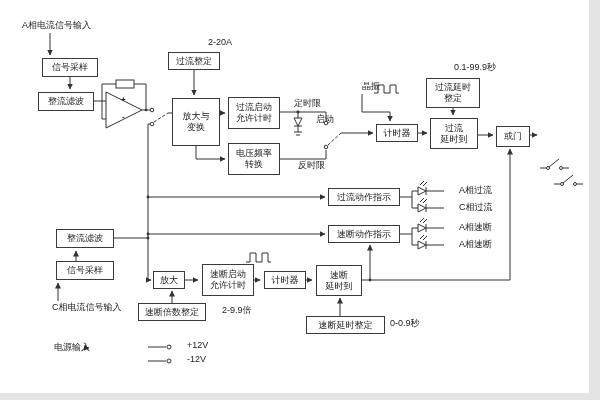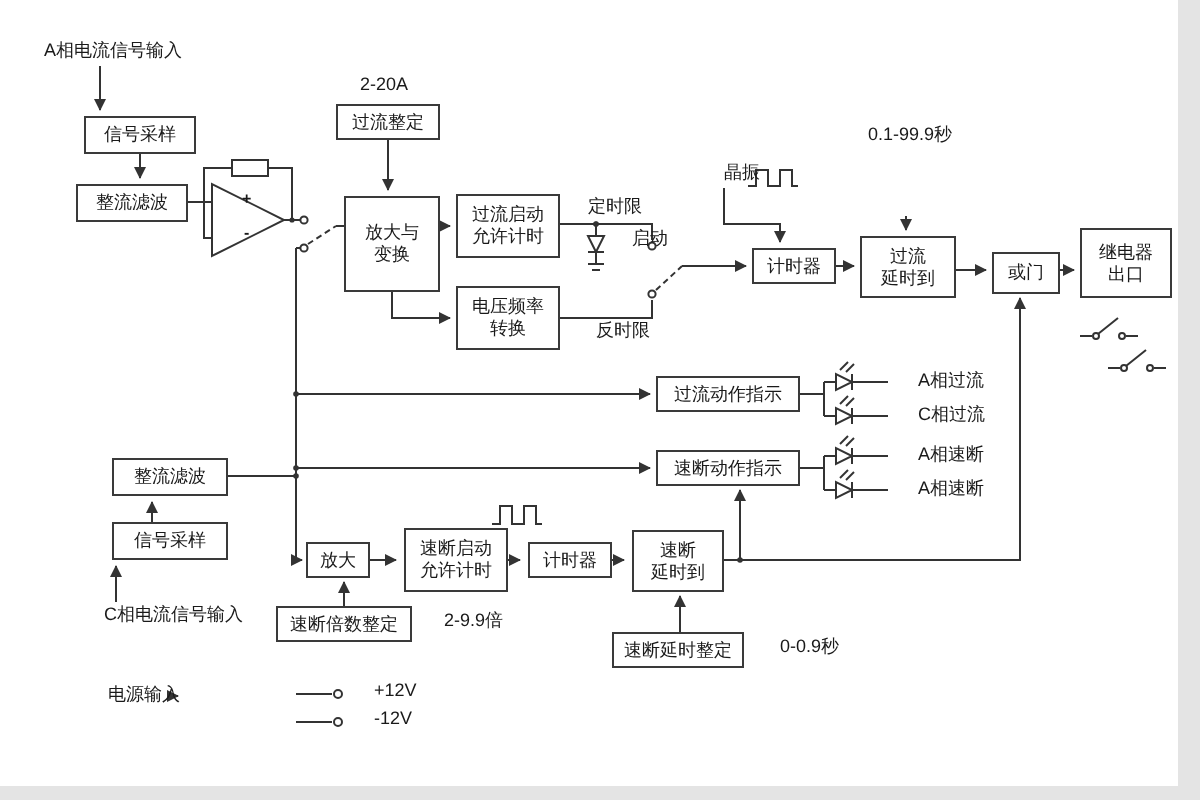--- a/index.html
+++ b/index.html
@@ -4,21 +4,21 @@
 <style>
   html,body{margin:0;padding:0;}
   body{width:600px;height:400px;background:#e4e4e4;font-family:"Liberation Sans","DejaVu Sans",sans-serif;overflow:hidden;}
   #canvas{position:relative;width:600px;height:400px;}
   #paper{position:absolute;left:0;top:0;width:589px;height:393px;background:#ffffff;}
   svg.wiring{position:absolute;left:0;top:0;pointer-events:none;}
   .box{position:absolute;box-sizing:border-box;border:1px solid #3a3a3a;background:#ffffff;
        display:flex;align-items:center;justify-content:center;text-align:center;
        font-size:9px;line-height:1.2;color:#1a1a1a;white-space:pre-line;}
   .lbl{position:absolute;font-size:9px;color:#1a1a1a;white-space:nowrap;line-height:1.1;margin-left:12px;}
-  .lbl.c{text-align:left;}
+  .lbl.c{text-align:right;}
   .lbl.tiny{font-size:8px;font-weight:bold;}
 </style>
 </head>
 <body>
 
 <div id="canvas">
   <div id="paper"></div>
 
   <svg class="wiring" width="600" height="400">
     <defs>
@@ -167,38 +167,38 @@
 
   <div class="box" style="left:42px;top:58px;width:56px;height:19px">信号采样</div>
   <div class="box" style="left:38px;top:92px;width:56px;height:19px">整流滤波</div>
   <div class="box" style="left:168px;top:52px;width:52px;height:18px">过流整定</div>
   <div class="box" style="left:172px;top:98px;width:48px;height:48px">放大与
 变换</div>
   <div class="box" style="left:228px;top:97px;width:52px;height:32px">过流启动
 允许计时</div>
   <div class="box" style="left:228px;top:143px;width:52px;height:32px">电压频率
 转换</div>
+  <div class="box" style="left:426px;top:78px;width:54px;height:30px">过流延时
+整定</div>
   <div class="box" style="left:376px;top:124px;width:42px;height:18px">计时器</div>
   <div class="box" style="left:430px;top:118px;width:48px;height:31px">过流
 延时到</div>
   <div class="box" style="left:496px;top:126px;width:34px;height:21px">或门</div>
-  <div class="box" style="left:540px;top:114px;width:46px;height:35px">继电器
-出口</div>
   <div class="box" style="left:328px;top:188px;width:72px;height:18px">过流动作指示</div>
   <div class="box" style="left:328px;top:225px;width:72px;height:18px">速断动作指示</div>
   <div class="box" style="left:56px;top:229px;width:58px;height:19px">整流滤波</div>
   <div class="box" style="left:56px;top:261px;width:58px;height:19px">信号采样</div>
   <div class="box" style="left:153px;top:271px;width:32px;height:18px">放大</div>
   <div class="box" style="left:202px;top:264px;width:52px;height:32px">速断启动
 允许计时</div>
   <div class="box" style="left:264px;top:271px;width:42px;height:18px">计时器</div>
   <div class="box" style="left:316px;top:265px;width:46px;height:31px">速断
 延时到</div>
   <div class="box" style="left:138px;top:303px;width:68px;height:18px">速断倍数整定</div>
-  <div class="box" style="left:306px;top:316px;width:66px;height:18px">速断延时整定</div>
+  <div class="box" style="left:306px;top:316px;width:79px;height:18px">速断延时整定</div>
 
   <div class="lbl" style="left:10px;top:21px">A相电流信号输入</div>
   <div class="lbl c" style="left:168px;top:38px;width:52px">2-20A</div>
   <div class="lbl" style="left:282px;top:99px">定时限</div>
   <div class="lbl" style="left:304px;top:115px">启动</div>
   <div class="lbl" style="left:286px;top:161px">反时限</div>
   <div class="lbl" style="left:350px;top:82px">晶振</div>
   <div class="lbl c" style="left:422px;top:63px;width:62px">0.1-99.9秒</div>
   <div class="lbl" style="left:447px;top:186px">A相过流</div>
   <div class="lbl" style="left:447px;top:203px">C相过流</div>

